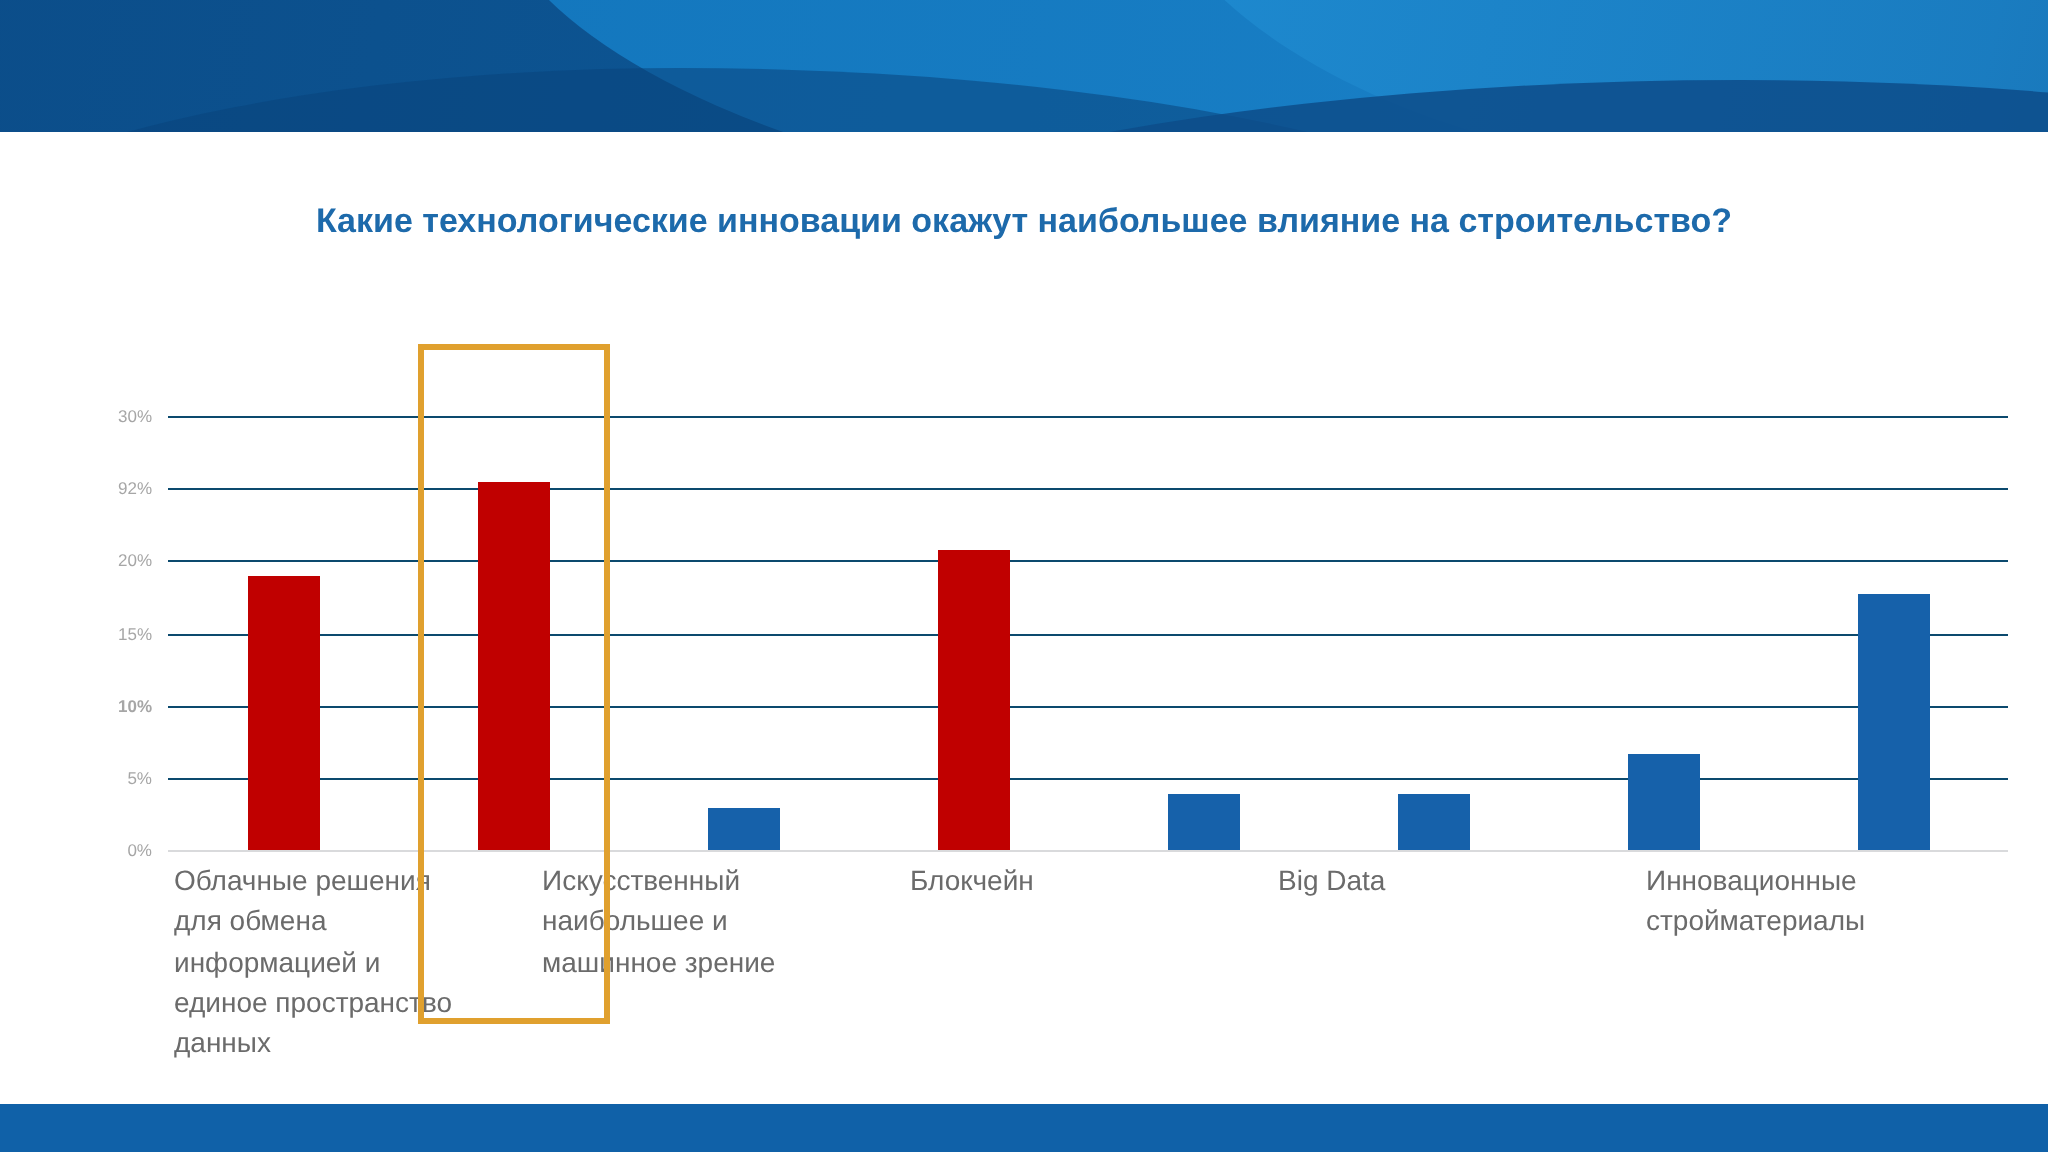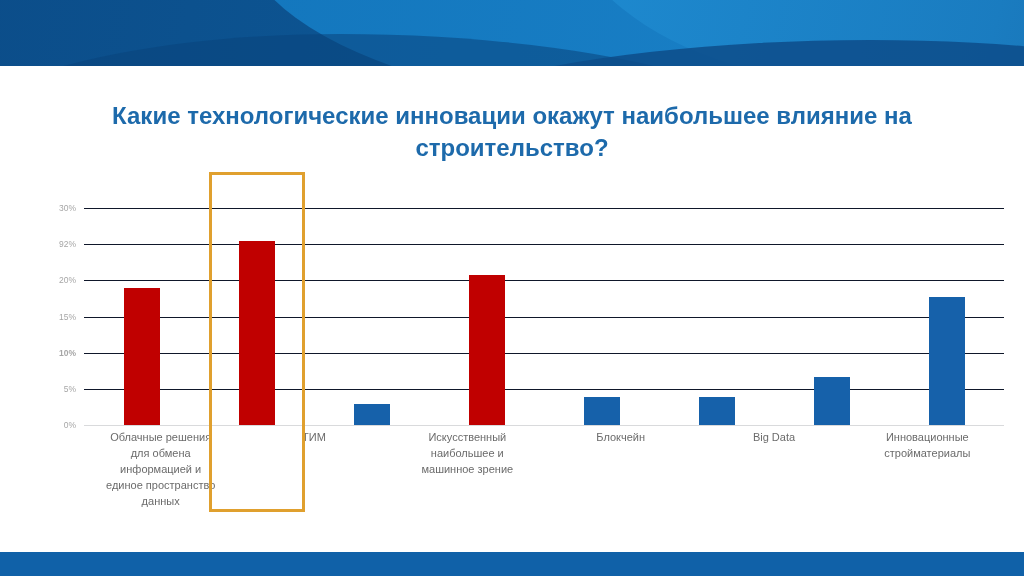--- a/index.html
+++ b/index.html
@@ -66,32 +66,32 @@
     color:#ffffff; font-size:24px; font-weight:bold;
     letter-spacing:-.3px; line-height:1;
     font-family:"Liberation Sans", sans-serif;
   }
 
   
   .title {
     position:absolute; left:112px; top:100px; width:800px;
     text-align:center;
     color:#1d6aab;
-    font-size:24px; font-weight:bold; line-height:1.35;
+    font-size:17px; font-weight:bold; line-height:1.35;
   }
 
   
   .chart {
     position:absolute; left:0; top:165px; width:1024px; height:360px;
   }
   .plot {
     position:absolute; left:84px; top:43px; right:20px; height:217px;
   }
   .gridline {
-    position:absolute; left:0; right:0; height:1px; background:#0f172a;
+    position:absolute; left:0; right:0; height:1px; background:#0c4a6e;
   }
   .gridline.base { background:#d9dadc; }
   .ytick {
     position:absolute; right:calc(100% + 8px);
     transform:translateY(-50%);
     font-size:8.5px; color:#a6a6a6; white-space:nowrap;
   }
   .bars {
     position:absolute; left:0; right:0; bottom:0; top:0;
     display:flex;
@@ -103,22 +103,22 @@
     position:absolute; bottom:0; left:50%; transform:translateX(-50%);
     width:36px;
   }
 
   
   .xlabels {
     position:absolute; left:84px; right:20px; top:265px;
     display:flex;
   }
   .xlabel {
-    flex:1 1 0; text-align:center;
-    font-size:11px; color:#6b6b6b; line-height:1.45;
+    flex:1 1 0; 
+    font-size:14px; color:#6b6b6b; line-height:1.45;
     padding:0 3px;
   }
 
   
   .highlight {
     position:absolute; left:209px; top:172px;
     width:96px; height:340px;
     border:3px solid #e0a02e;
     z-index:4;
     background:transparent;
@@ -211,23 +211,20 @@
   </div>
   <div class="xlabels" id="xlabels">
       <div class="xlabel">
         <div>Облачные решения</div>
         <div>для обмена</div>
         <div>информацией и</div>
         <div>единое пространство</div>
         <div>данных</div>
       </div>
       <div class="xlabel">
-        <div>ТИМ</div>
-      </div>
-      <div class="xlabel">
         <div>Искусственный</div>
         <div>наибольшее и</div>
         <div>машинное зрение</div>
       </div>
       <div class="xlabel">
         <div>Блокчейн</div>
       </div>
       <div class="xlabel">
         <div>Big Data</div>
       </div>

